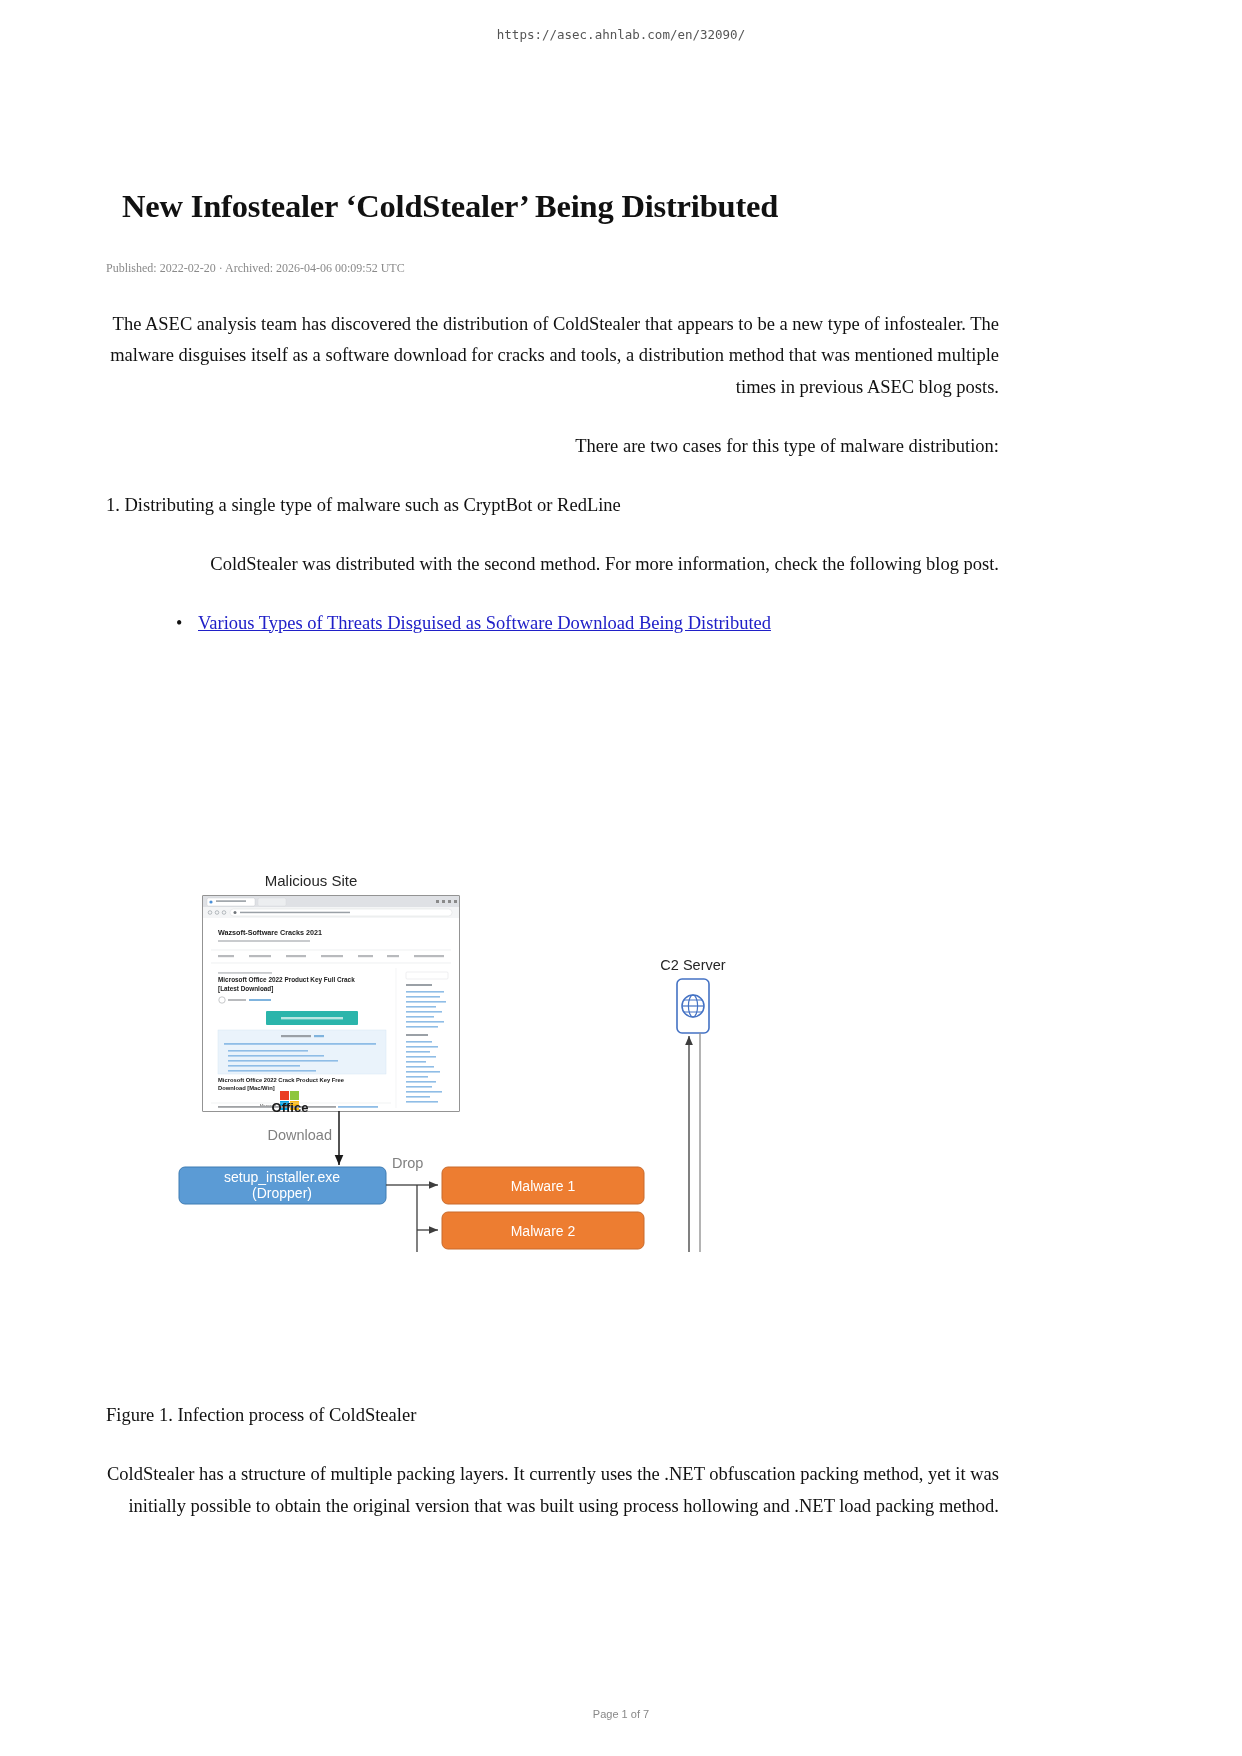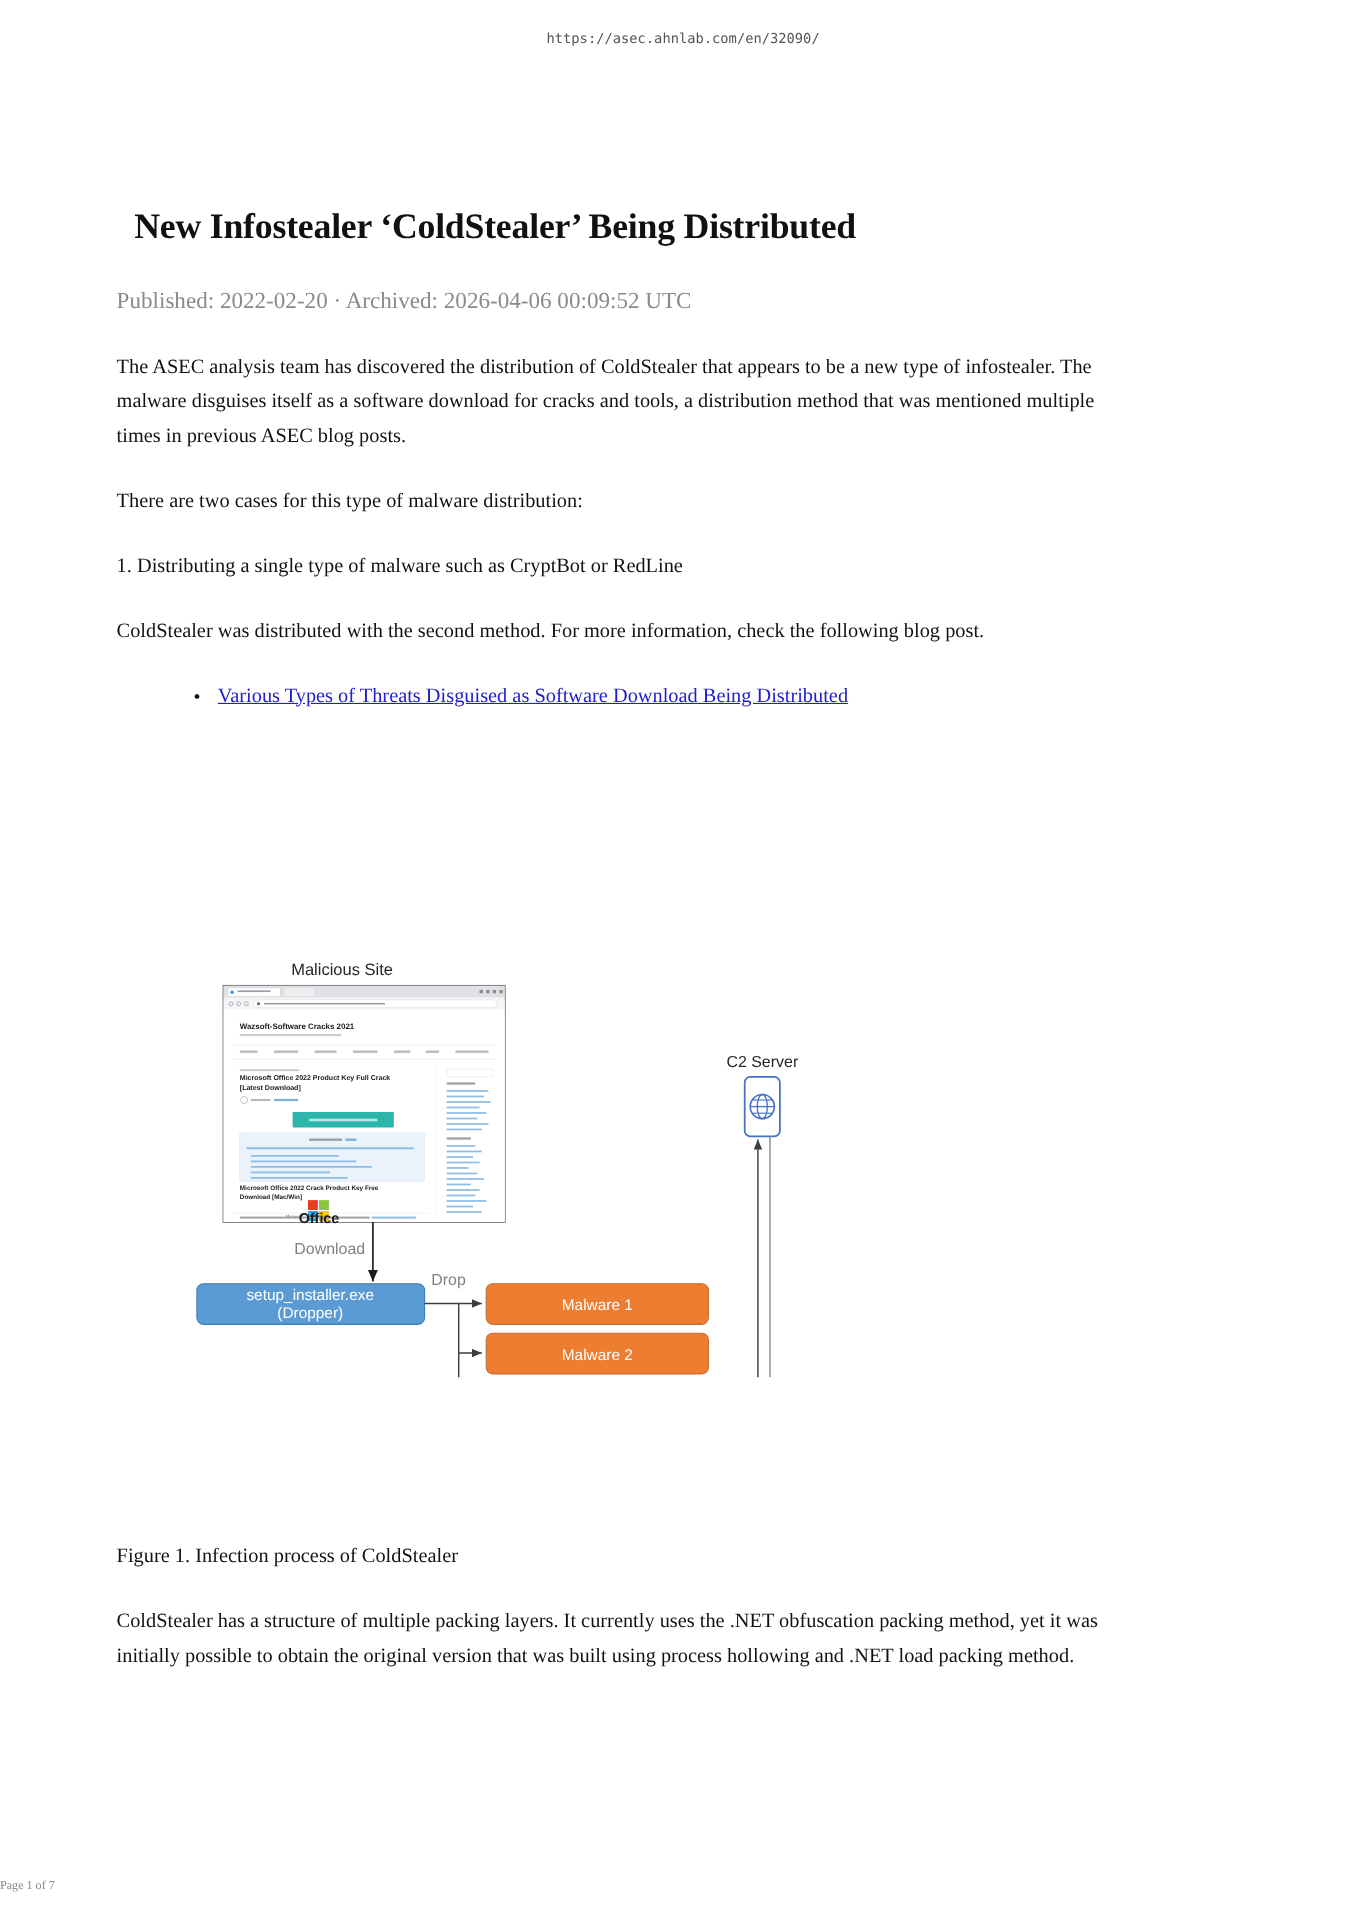--- a/index.html
+++ b/index.html
@@ -53,31 +53,31 @@
     color: #111111;
   }
 
   .byline {
     font-size: 18.5px;
     color: #4a4a4a;
     margin: 0 0 26px 0;
   }
 
   .pubmeta {
-    font-size: 21px;
+    font-size: 12px;
     color: #8a8a8a;
     margin: 0 0 33px 0;
   }
 
   p.body-para {
     font-size: 18.5px;
     line-height: 1.72;
     margin: 0 0 27px 0;
     color: #111111;
-    text-align: left;
+    text-align: right;
   }
 
   .num-list {
     margin: 0 0 27px 0;
   }
   .num-list .num-item {
     font-size: 18.5px;
     line-height: 1.72;
     color: #111111;
   }
@@ -113,21 +113,22 @@
     margin: 0 0 27px 0;
     color: #111111;
   }
 
   
   .page-footer {
     position: absolute;
     bottom: 36px;
     left: 0;
     width: 1242px;
-    font-family: Liberation Serif, serif;
+    text-align: center;
+    font-family: Liberation Sans, sans-serif;
     font-size: 11px;
     color: #888888;
     margin-top: 44px;
   }
 
   
   .figure-block {
     position: absolute;
     left: 106px;
     top: 872px;

